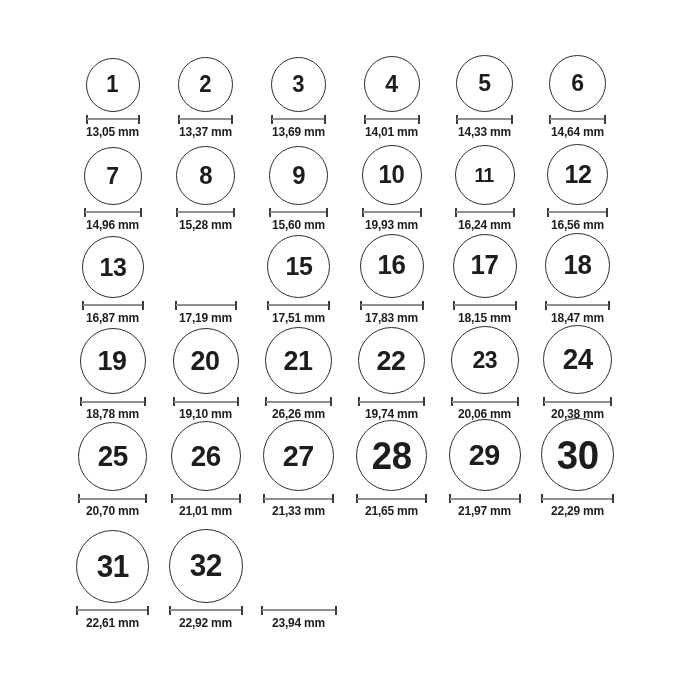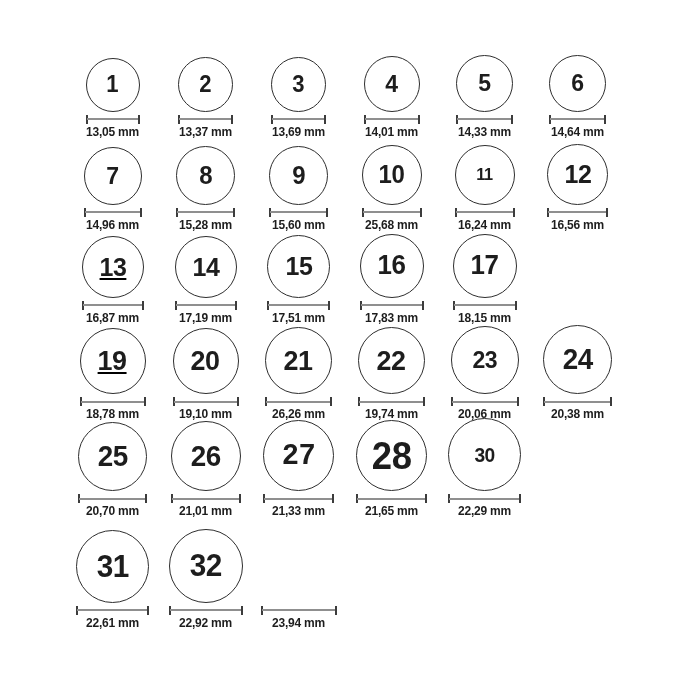--- a/index.html
+++ b/index.html
@@ -192,25 +192,25 @@
   </div>
         <div class="cell">
     <div class="circle" style="width: 60px; height: 60px;">
       <span class="num" style="font-size: 25px;">10</span>
     </div>
     <div class="ruler" style="width: 60px;">
       <span class="tick left"></span>
       <span class="line"></span>
       <span class="tick right"></span>
     </div>
-    <div class="mm-label">25,68 mm</div>
+    <div class="mm-label">19,93 mm</div>
   </div>
         <div class="cell">
     <div class="circle" style="width: 60px; height: 60px;">
-      <span class="num" style="font-size: 17px;">11</span>
+      <span class="num" style="font-size: 20px;">11</span>
     </div>
     <div class="ruler" style="width: 60px;">
       <span class="tick left"></span>
       <span class="line"></span>
       <span class="tick right"></span>
     </div>
     <div class="mm-label">16,24 mm</div>
   </div>
         <div class="cell">
     <div class="circle" style="width: 61px; height: 61px;">
@@ -219,34 +219,31 @@
     <div class="ruler" style="width: 61px;">
       <span class="tick left"></span>
       <span class="line"></span>
       <span class="tick right"></span>
     </div>
     <div class="mm-label">16,56 mm</div>
   </div>
       </div>
       <div class="row">
         <div class="cell">
-    <div class="circle" style="width: 62px; height: 62px; text-decoration: underline;">
+    <div class="circle" style="width: 62px; height: 62px;">
       <span class="num" style="font-size: 26px;">13</span>
     </div>
     <div class="ruler" style="width: 62px;">
       <span class="tick left"></span>
       <span class="line"></span>
       <span class="tick right"></span>
     </div>
     <div class="mm-label">16,87 mm</div>
   </div>
         <div class="cell">
-    <div class="circle" style="width: 62px; height: 62px;">
-      <span class="num" style="font-size: 26px;">14</span>
-    </div>
     <div class="ruler" style="width: 62px;">
       <span class="tick left"></span>
       <span class="line"></span>
       <span class="tick right"></span>
     </div>
     <div class="mm-label">17,19 mm</div>
   </div>
         <div class="cell">
     <div class="circle" style="width: 63px; height: 63px;">
       <span class="num" style="font-size: 26px;">15</span>
@@ -273,24 +270,35 @@
     <div class="circle" style="width: 64px; height: 64px;">
       <span class="num" style="font-size: 27px;">17</span>
     </div>
     <div class="ruler" style="width: 64px;">
       <span class="tick left"></span>
       <span class="line"></span>
       <span class="tick right"></span>
     </div>
     <div class="mm-label">18,15 mm</div>
   </div>
+        <div class="cell">
+    <div class="circle" style="width: 65px; height: 65px;">
+      <span class="num" style="font-size: 27px;">18</span>
+    </div>
+    <div class="ruler" style="width: 65px;">
+      <span class="tick left"></span>
+      <span class="line"></span>
+      <span class="tick right"></span>
+    </div>
+    <div class="mm-label">18,47 mm</div>
+  </div>
       </div>
       <div class="row">
         <div class="cell">
-    <div class="circle" style="width: 66px; height: 66px; text-decoration: underline;">
+    <div class="circle" style="width: 66px; height: 66px;">
       <span class="num" style="font-size: 28px;">19</span>
     </div>
     <div class="ruler" style="width: 66px;">
       <span class="tick left"></span>
       <span class="line"></span>
       <span class="tick right"></span>
     </div>
     <div class="mm-label">18,78 mm</div>
   </div>
         <div class="cell">
@@ -366,21 +374,21 @@
       <span class="num" style="font-size: 29px;">26</span>
     </div>
     <div class="ruler" style="width: 70px;">
       <span class="tick left"></span>
       <span class="line"></span>
       <span class="tick right"></span>
     </div>
     <div class="mm-label">21,01 mm</div>
   </div>
         <div class="cell">
-    <div class="circle" style="width: 71px; height: 71px; font-family: Liberation Mono, monospace;">
+    <div class="circle" style="width: 71px; height: 71px;">
       <span class="num" style="font-size: 30px;">27</span>
     </div>
     <div class="ruler" style="width: 71px;">
       <span class="tick left"></span>
       <span class="line"></span>
       <span class="tick right"></span>
     </div>
     <div class="mm-label">21,33 mm</div>
   </div>
         <div class="cell">
@@ -388,22 +396,33 @@
       <span class="num" style="font-size: 38px;">28</span>
     </div>
     <div class="ruler" style="width: 71px;">
       <span class="tick left"></span>
       <span class="line"></span>
       <span class="tick right"></span>
     </div>
     <div class="mm-label">21,65 mm</div>
   </div>
         <div class="cell">
+    <div class="circle" style="width: 72px; height: 72px;">
+      <span class="num" style="font-size: 30px;">29</span>
+    </div>
+    <div class="ruler" style="width: 72px;">
+      <span class="tick left"></span>
+      <span class="line"></span>
+      <span class="tick right"></span>
+    </div>
+    <div class="mm-label">21,97 mm</div>
+  </div>
+        <div class="cell">
     <div class="circle" style="width: 73px; height: 73px;">
-      <span class="num" style="font-size: 20px;">30</span>
+      <span class="num" style="font-size: 40px;">30</span>
     </div>
     <div class="ruler" style="width: 73px;">
       <span class="tick left"></span>
       <span class="line"></span>
       <span class="tick right"></span>
     </div>
     <div class="mm-label">22,29 mm</div>
   </div>
       </div>
       <div class="row last">

